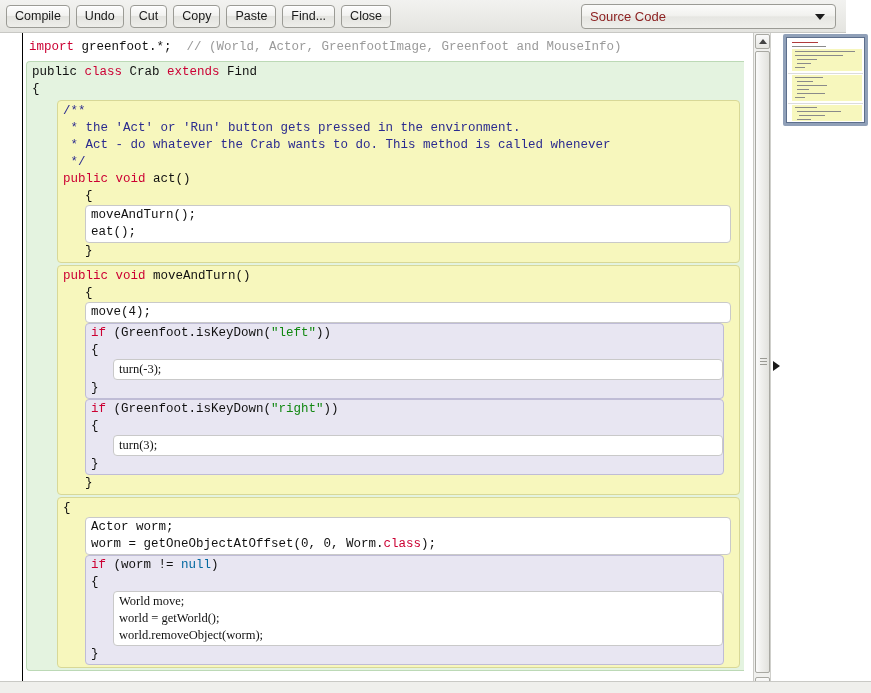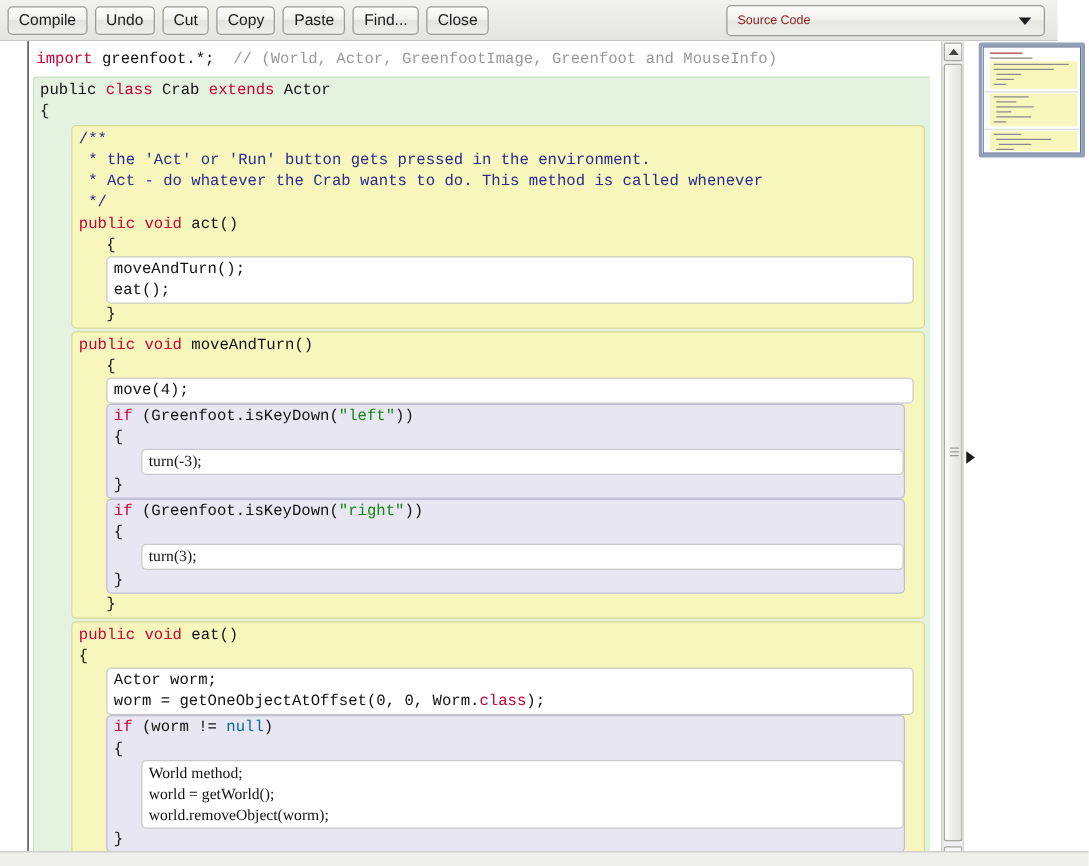--- a/index.html
+++ b/index.html
@@ -52,21 +52,21 @@
     margin-right: 4px;
     border: 1px solid #9b9b95;
     border-radius: 4px;
     background: linear-gradient(to bottom, #fbfbfa 0%, #f2f2ef 45%, #e6e6e2 52%, #efefeb 100%);
     cursor: pointer;
     display: flex;
     align-items: center;
   }
   .combo-label {
     padding-left: 8px;
-    font-size: 10px;
+    font-size: 13px;
     color: #8d2222;
     font-family: "Liberation Sans", sans-serif;
   }
   .combo-arrow {
     position: absolute;
     right: 10px; top: 50%;
     width: 0; height: 0;
     margin-top: -2px;
     border-left: 5px solid transparent;
     border-right: 5px solid transparent;
@@ -294,21 +294,21 @@
 
   <div class="editor-wrap">
 
     <div class="gutter-line"></div>
 
     <div class="code-area">
 
       <div class="ln" style="margin:6px 0 0 6px;"><span class="kw">import</span><span class="plain"> greenfoot.*;</span><span class="cmt">  // (World, Actor, GreenfootImage, Greenfoot and MouseInfo)</span></div>
 
       <div class="class-frame">
-        <div class="ln"><span class="plain">public</span><span class="plain"> </span><span class="kw">class</span><span class="plain"> Crab </span><span class="kw">extends</span><span class="plain"> Actor</span></div>
+        <div class="ln"><span class="plain">public</span><span class="plain"> </span><span class="kw">class</span><span class="plain"> Crab </span><span class="kw">extends</span><span class="plain"> Find</span></div>
         <div class="brace-ln">{</div>
 
         <div class="method-frame">
           <div class="ln jdoc">/**</div>
           <div class="ln jdoc"> * the 'Act' or 'Run' button gets pressed in the environment.</div>
           <div class="ln jdoc"> * Act - do whatever the Crab wants to do. This method is called whenever</div>
           <div class="ln jdoc"> */</div>
           <div class="ln"><span class="kw">public</span><span class="plain"> </span><span class="kw">void</span><span class="plain"> act()</span></div>
           <div class="brace-ln" style="padding-left:22px;">{</div>
           <div class="stmt-box">
@@ -340,32 +340,31 @@
             <div class="stmt-box">
               <div class="ln">turn(3);</div>
             </div>
             <div class="brace-ln">}</div>
           </div>
 
           <div class="brace-ln" style="padding-left:22px;">}</div>
         </div>
 
         <div class="method-frame">
-          <div class="ln"><span class="kw">public</span><span class="plain"> </span><span class="kw">void</span><span class="plain"> eat()</span></div>
           <div class="brace-ln">{</div>
           <div class="stmt-box">
             <div class="ln">Actor worm;</div>
             <div class="ln"><span class="plain">worm = getOneObjectAtOffset(0, 0, Worm.</span><span class="kw">class</span><span class="plain">);</span></div>
           </div>
 
           <div class="if-frame">
             <div class="ln"><span class="kw">if</span><span class="plain"> (worm != </span><span class="lit">null</span><span class="plain">)</span></div>
             <div class="brace-ln">{</div>
             <div class="stmt-box">
-              <div class="ln">World method;</div>
+              <div class="ln">World move;</div>
               <div class="ln">world = getWorld();</div>
               <div class="ln">world.removeObject(worm);</div>
             </div>
             <div class="brace-ln">}</div>
           </div>
 
         </div>
 
       </div>
     </div>

